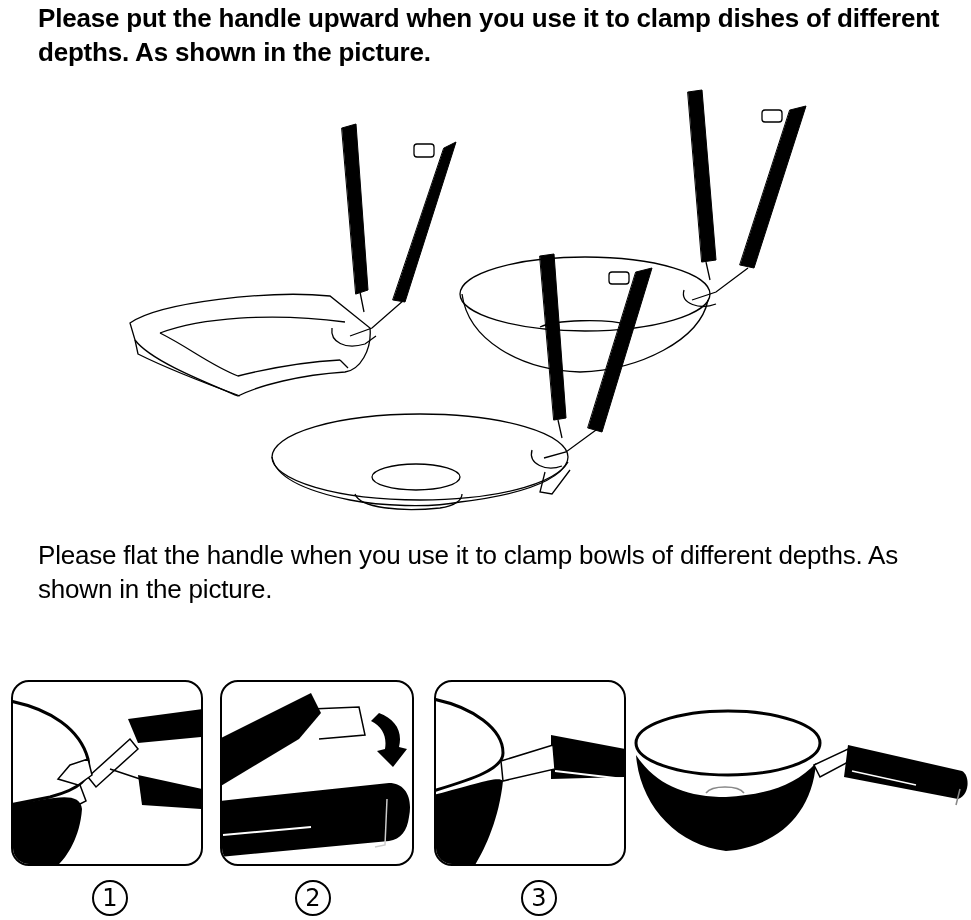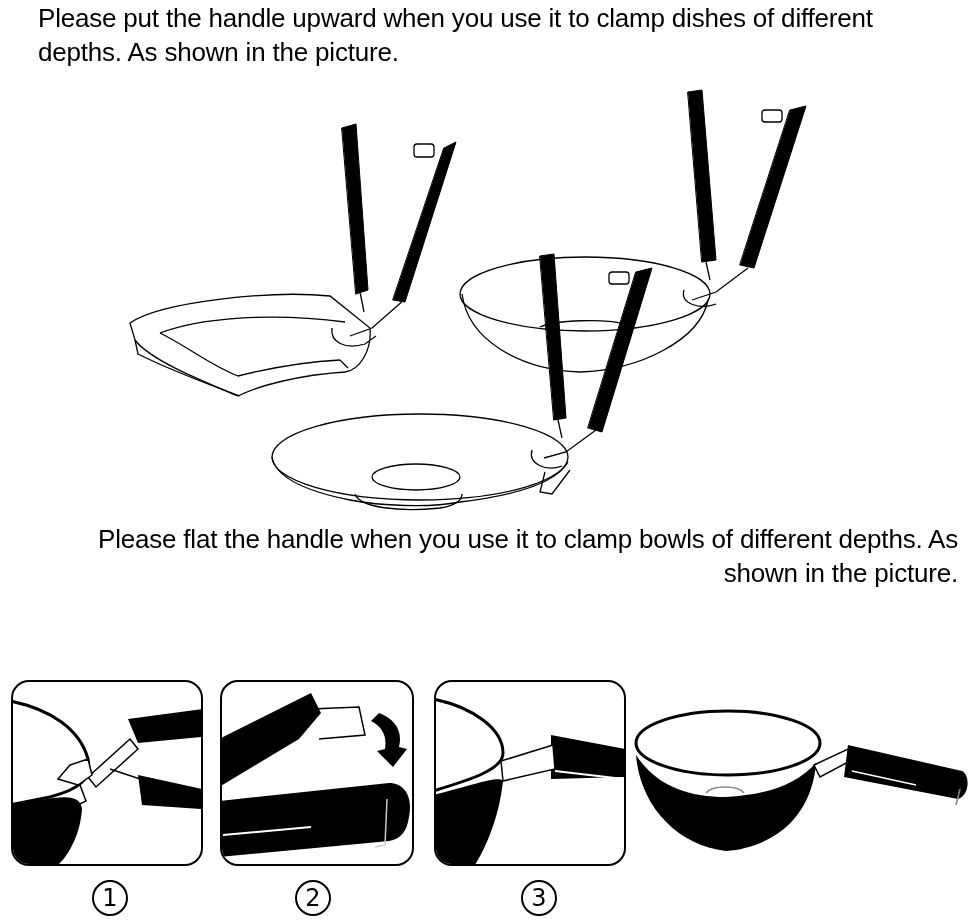--- a/index.html
+++ b/index.html
@@ -1,19 +1,19 @@
 <!DOCTYPE html>
 <html><head>
   <meta charset="utf-8">
   <style>
     html, body { margin: 0; padding: 0; background: #ffffff; }
     body { width: 971px; height: 920px; position: relative; overflow: hidden; font-family: "Liberation Sans", sans-serif; color: #000; }
     .caption { position: absolute; left: 38px; font-size: 26px; line-height: 34px; letter-spacing: -0.2px; margin: 0; font-weight: normal; }
-    #caption-top { top: 1px; width: 920px; }
-    #caption-bottom { top: 522px; width: 920px; text-align: right; }
+    #caption-top { top: 1px; width: 920px; font-weight: bold; }
+    #caption-bottom { top: 538px; width: 920px; }
     svg { position: absolute; }
     .panel { position: absolute; border: 2.5px solid #000; border-radius: 18px; background: #fff; overflow: hidden; box-sizing: border-box; }
     .step-num { position: absolute; width: 36px; height: 36px; border: 2px solid #000; border-radius: 50%; box-sizing: border-box; text-align: center; font-size: 24px; line-height: 32px; font-family: "DejaVu Sans", sans-serif; }
   </style>
 </head>
 <body>
 
 <h1 class="caption" id="caption-top">Please put the handle upward when you use it to clamp dishes of different depths. As shown in the picture.</h1>
 
 <svg width="971" height="440" viewBox="0 0 971 440" style="left:0;top:80px;">

